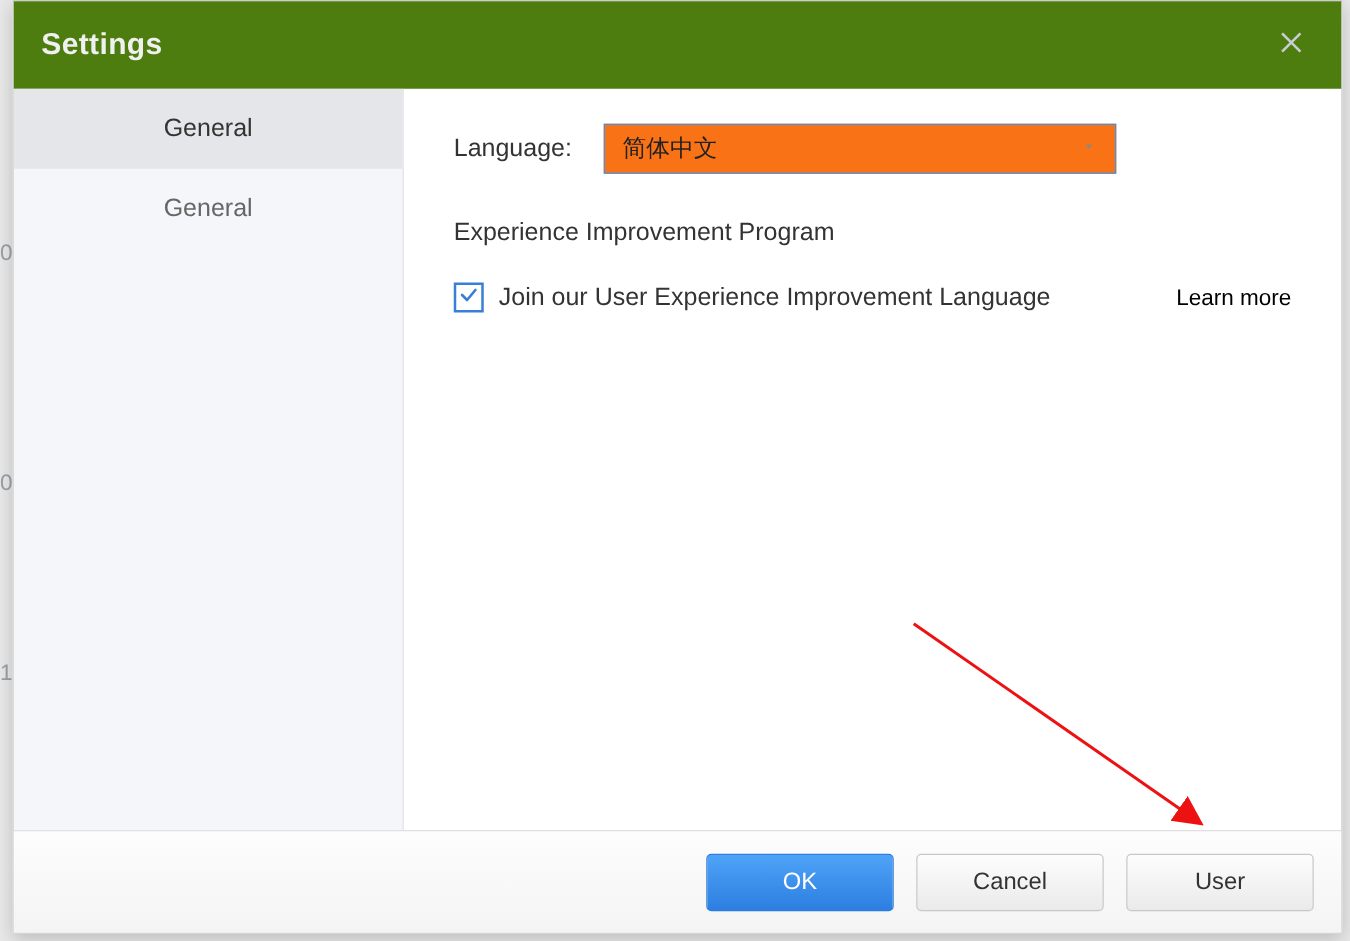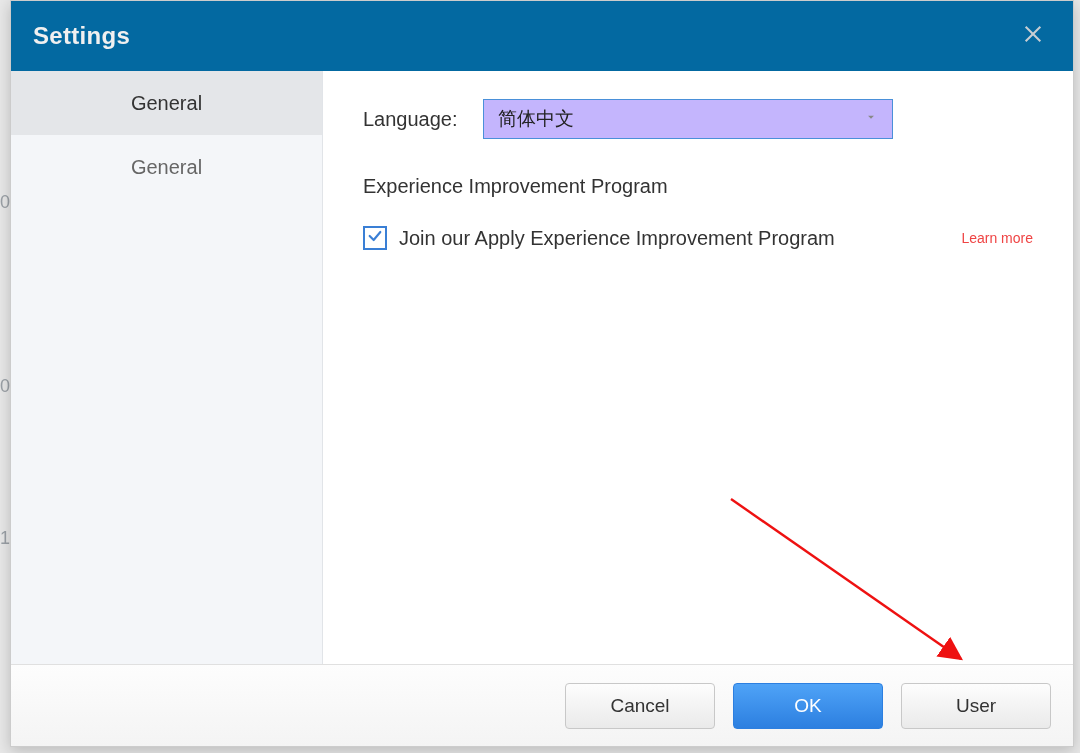--- a/index.html
+++ b/index.html
@@ -17,21 +17,21 @@
       left: 10px;
       right: 6px;
       bottom: 6px;
       background: #fff;
       border: 1px solid #ccc;
       box-shadow: 0 4px 14px rgba(0,0,0,0.2);
       display: flex;
       flex-direction: column;
     }
     .titlebar {
-      background: #0369a1;
+      background: #4d7c0f;
       color: #f0f0f0;
       height: 70px;
       display: flex;
       align-items: center;
       padding: 0 22px;
       justify-content: space-between;
     }
     .titlebar .title {
       font-size: 24px;
       font-weight: 600;
@@ -91,21 +91,21 @@
     }
     .select-box {
       flex: 0 0 410px;
       height: 40px;
       border: 1px solid #4a90d9;
       display:flex;
       align-items:center;
       justify-content: space-between;
       padding: 0 14px;
       cursor: pointer;
-      background: #c4b5fd;
+      background: #f97316;
     }
     .select-box .value {
       font-size: 19px;
       color: #222;
     }
     .select-box .chev { color: #888; }
     .section-title {
       font-size: 20px;
       color: #333;
       margin-bottom: 28px;
@@ -125,22 +125,22 @@
       justify-content:center;
       margin-right: 12px;
       cursor:pointer;
     }
     .checkbox svg { width: 16px; height:16px; stroke:#3a7fd5; }
     .check-label {
       font-size: 20px;
       color:#333;
     }
     .learn-more {
-      font-size: 14px;
-      color:#ef4444;
+      font-size: 18px;
+      color:#000000;
       cursor:pointer;
     }
     .footer {
       height: 82px;
       border-top: 1px solid #e0e0e0;
       display:flex;
       align-items:center;
       justify-content:flex-end;
       padding: 0 22px;
       gap: 18px;
@@ -224,41 +224,41 @@
 
       <div class="check-row">
         <div class="check-left">
           <div class="checkbox">
             <span>
               <svg viewBox="0 0 24 24" fill="none" stroke="currentColor" stroke-width="3.2" stroke-linecap="round" stroke-linejoin="round">
                   <polyline points="4 12 10 18 20 6"></polyline>
                 </svg>
             </span>
           </div>
-          <div class="check-label">Join our Apply Experience Improvement Program</div>
+          <div class="check-label">Join our User Experience Improvement Language</div>
         </div>
         <div class="learn-more">Learn more</div>
       </div>
 
       <svg class="annotation-arrow" style="left:400px; top:420px; width:260px; height:180px;" viewBox="0 0 260 180">
         <defs>
           <marker id="arrhead" markerWidth="12" markerHeight="12" refX="9" refY="5" orient="auto">
             <path d="M0,0 L10,5 L0,10 z" fill="#e11"></path>
           </marker>
         </defs>
         <line x1="8" y1="8" x2="238" y2="168" stroke="#e11" stroke-width="2.4" marker-end="url(#arrhead)"></line>
       </svg>
 
     </div>
   </div>
 
   <div class="footer">
+    <div class="btn primary">
+      <span>OK</span>
+    </div>
     <div class="btn">
       <span>Cancel</span>
     </div>
-    <div class="btn primary">
-      <span>OK</span>
-    </div>
     <div class="btn">
       <span>User</span>
     </div>
   </div>
 </div>
 
 </body></html>

